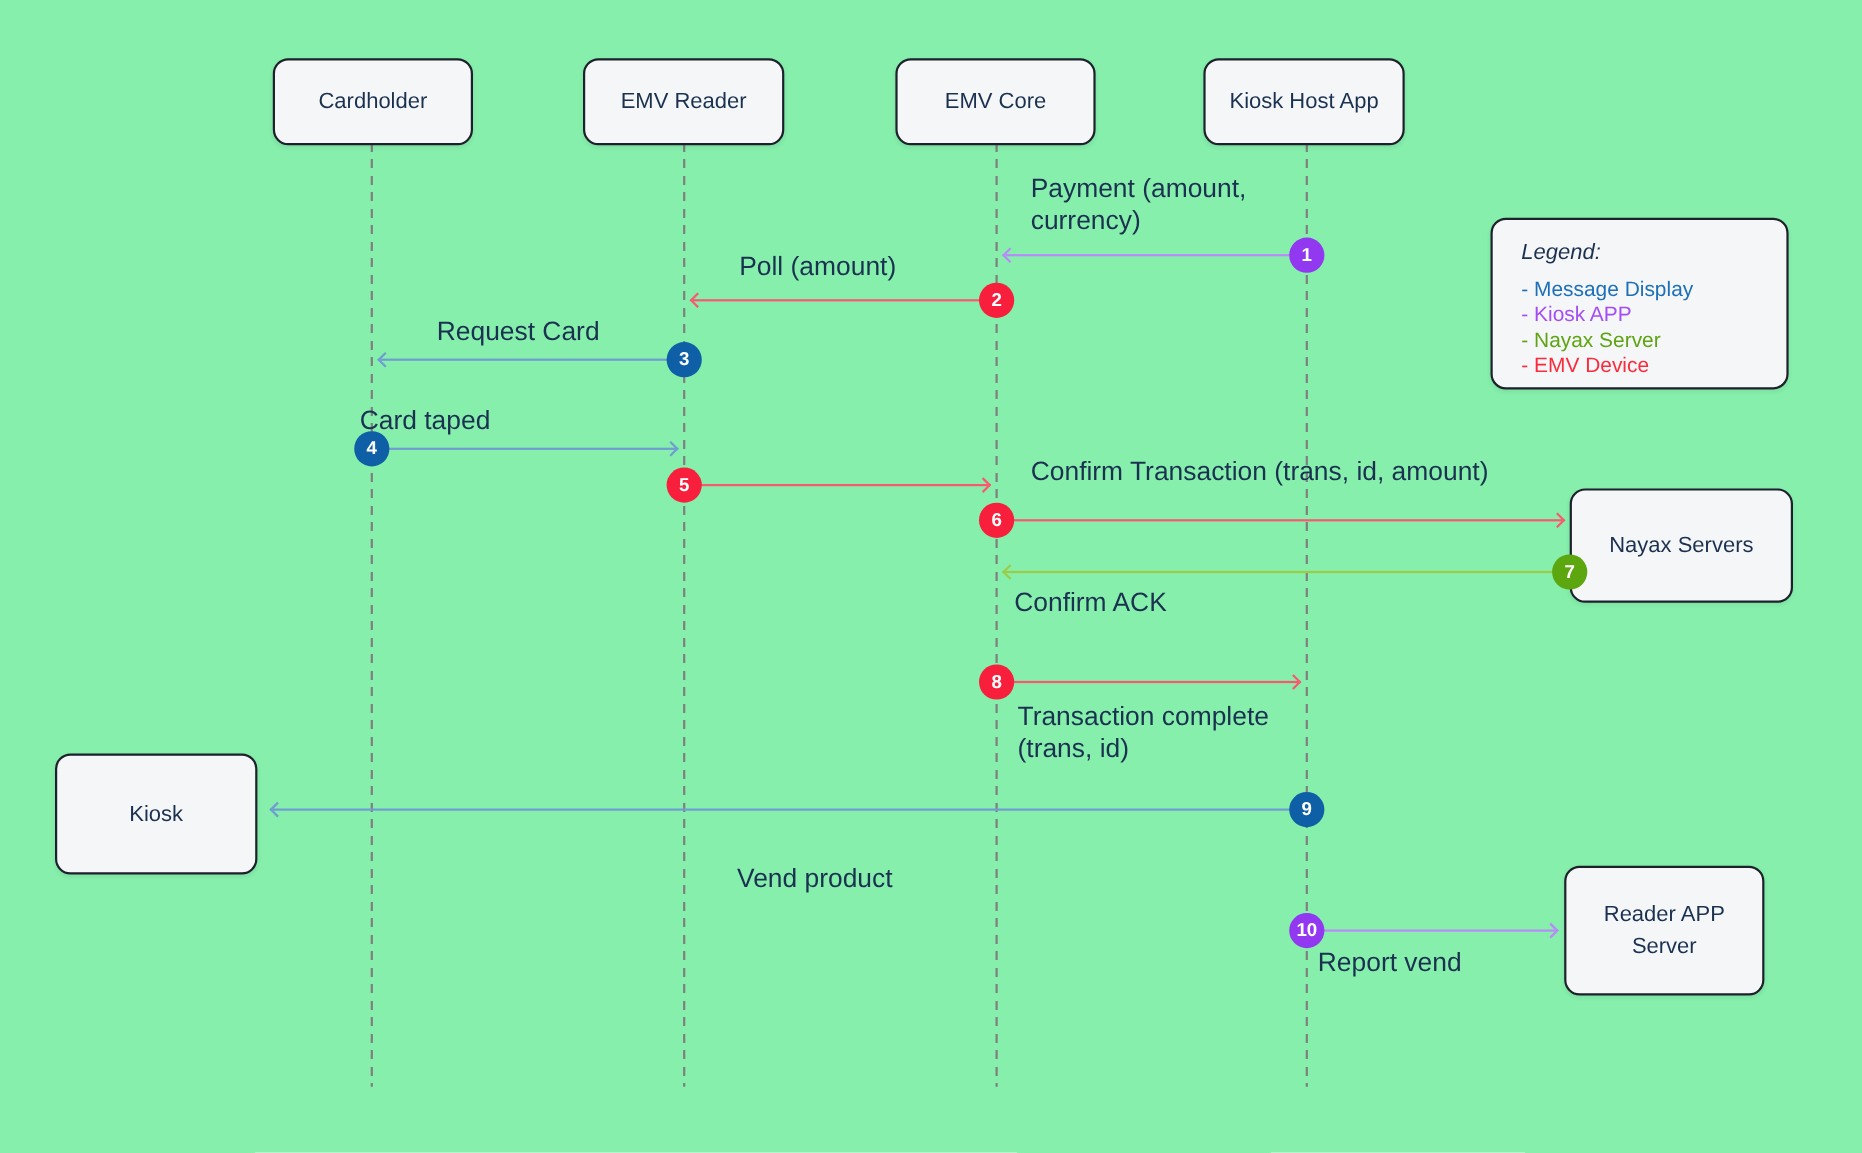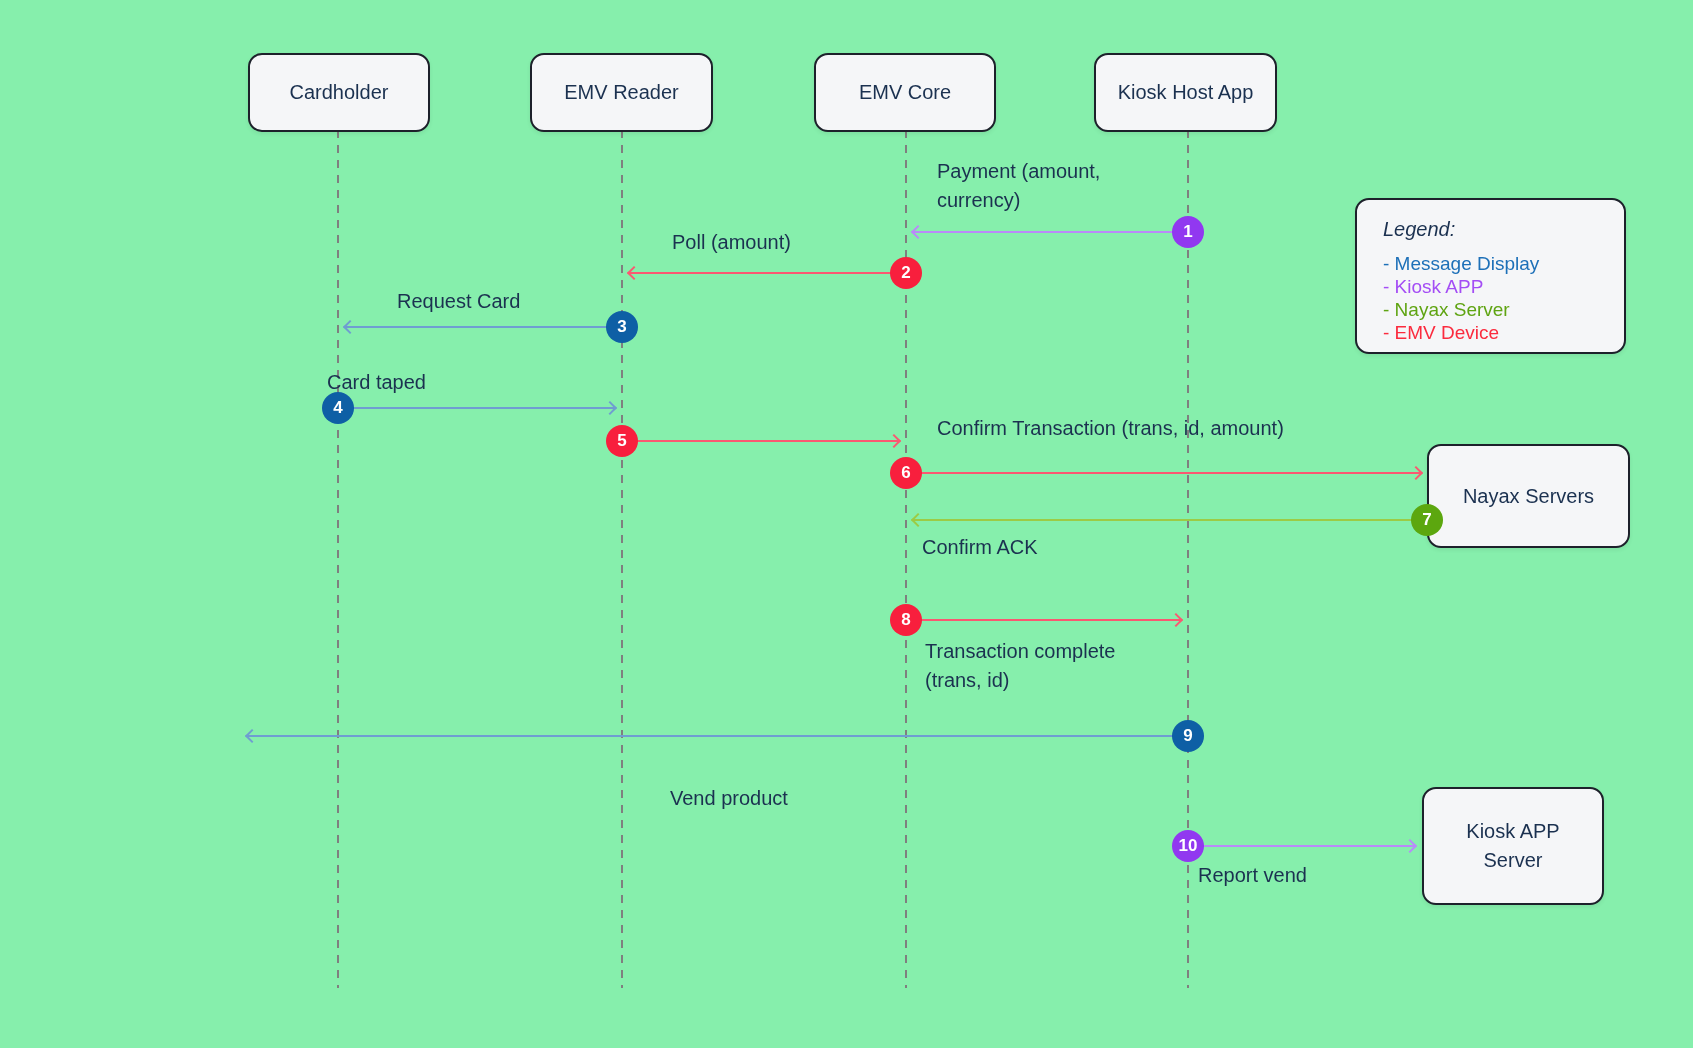--- a/index.html
+++ b/index.html
@@ -33,21 +33,21 @@
   .msg.red .dot{background:var(--red-dot,#f81f3d);}
   .msg.blue .line{background:var(--blue-line,#6f9dd1);}
   .msg.blue .head{border-color:var(--blue-line,#6f9dd1);}
   .msg.blue .dot{background:var(--blue-dot,#0e5fa5);}
   .msg.purple .line{background:var(--purple-line,#b98af9);}
   .msg.purple .head{border-color:var(--purple-line,#b98af9);}
   .msg.purple .dot{background:var(--purple-dot,#9138f0);}
   .msg.green .line{background:var(--green-line,#9ccb45);}
   .msg.green .head{border-color:var(--green-line,#9ccb45);}
   .msg.green .dot{background:var(--green-dot,#5ca70f);}
-  .lbl{position:absolute;color:var(--ink,#1b3150);font-size:20px;line-height:29px;white-space:pre-line;}
+  .lbl{position:absolute;color:var(--ink,#1b3150);font-size:24px;line-height:29px;white-space:pre-line;}
   .lbl.c{text-align:left;}
   .legend{
     position:absolute;left:1355px;top:198px;width:271px;height:156px;box-sizing:border-box;
     background:var(--box-fill,#f5f6f8);border:2px solid var(--box-border,#1d212b);border-radius:14px;
     padding:15px 10px 0 26px;box-shadow:0 2px 4px rgba(0,0,0,.07);
   }
   .legend .lg-title{font-size:20px;line-height:29px;color:var(--ink,#1b3150);margin-bottom:8px;font-style:italic;}
   .legend .lg-item{font-size:19px;line-height:23px;}
   .lg-blue{color:var(--legend-blue,#1d70b8);}
   .lg-purple{color:var(--legend-purple,#a44df5);}
@@ -63,21 +63,22 @@
   <div class="lifeline" style="left:621px;"></div>
   <div class="lifeline" style="left:905px;"></div>
   <div class="lifeline" style="left:1187px;"></div>
 
   <div class="box" style="left:248px;top:53px;width:182px;height:79px;">Cardholder</div>
   <div class="box" style="left:530px;top:53px;width:183px;height:79px;">EMV Reader</div>
   <div class="box" style="left:814px;top:53px;width:182px;height:79px;">EMV Core</div>
   <div class="box" style="left:1094px;top:53px;width:183px;height:79px;">Kiosk Host App</div>
 
   <div class="box" style="left:1427px;top:444px;width:203px;height:104px;">Nayax Servers</div>
-  <div class="box" style="left:1422px;top:787px;width:182px;height:118px;">Kiosk APP
+  <div class="box" style="left:50px;top:685px;width:184px;height:110px;">Kiosk</div>
+  <div class="box" style="left:1422px;top:787px;width:182px;height:118px;">Reader APP
 Server</div>
 
   <div class="legend">
     <div class="lg-title">Legend:</div>
     <div class="lg-item lg-blue">- Message Display</div>
     <div class="lg-item lg-purple">- Kiosk APP</div>
     <div class="lg-item lg-green">- Nayax Server</div>
     <div class="lg-item lg-red">- EMV Device</div>
   </div>
 

